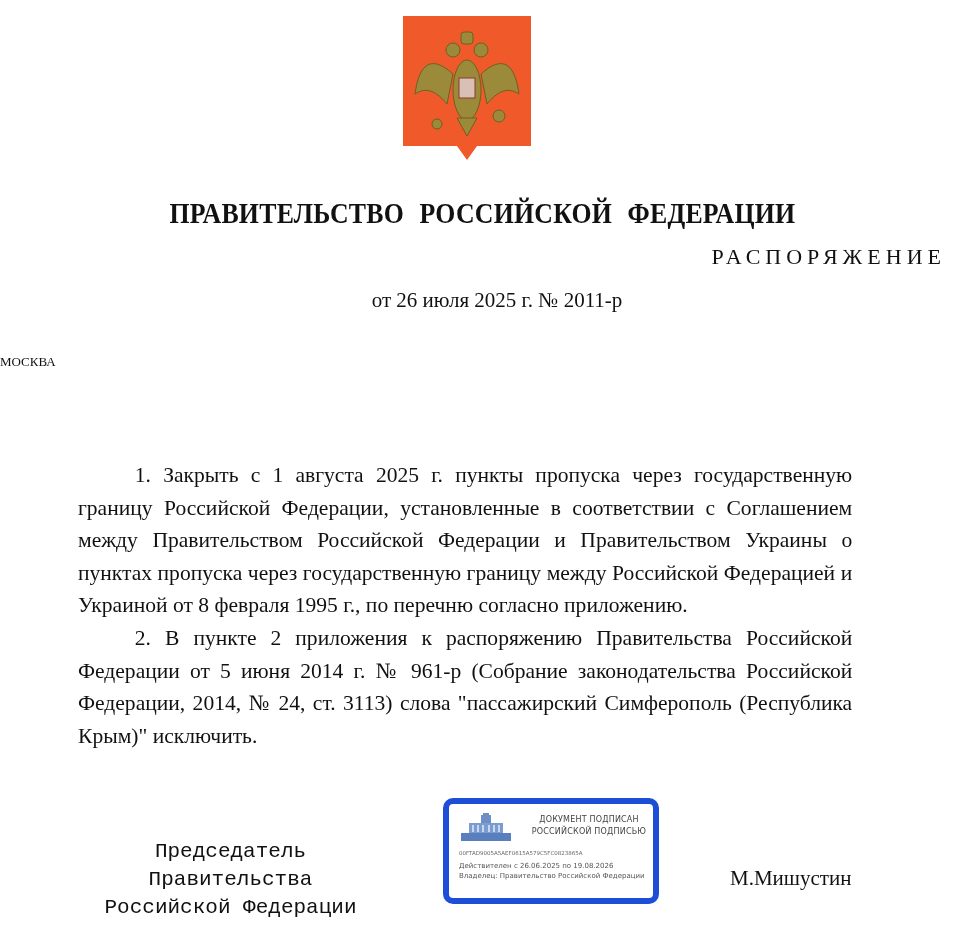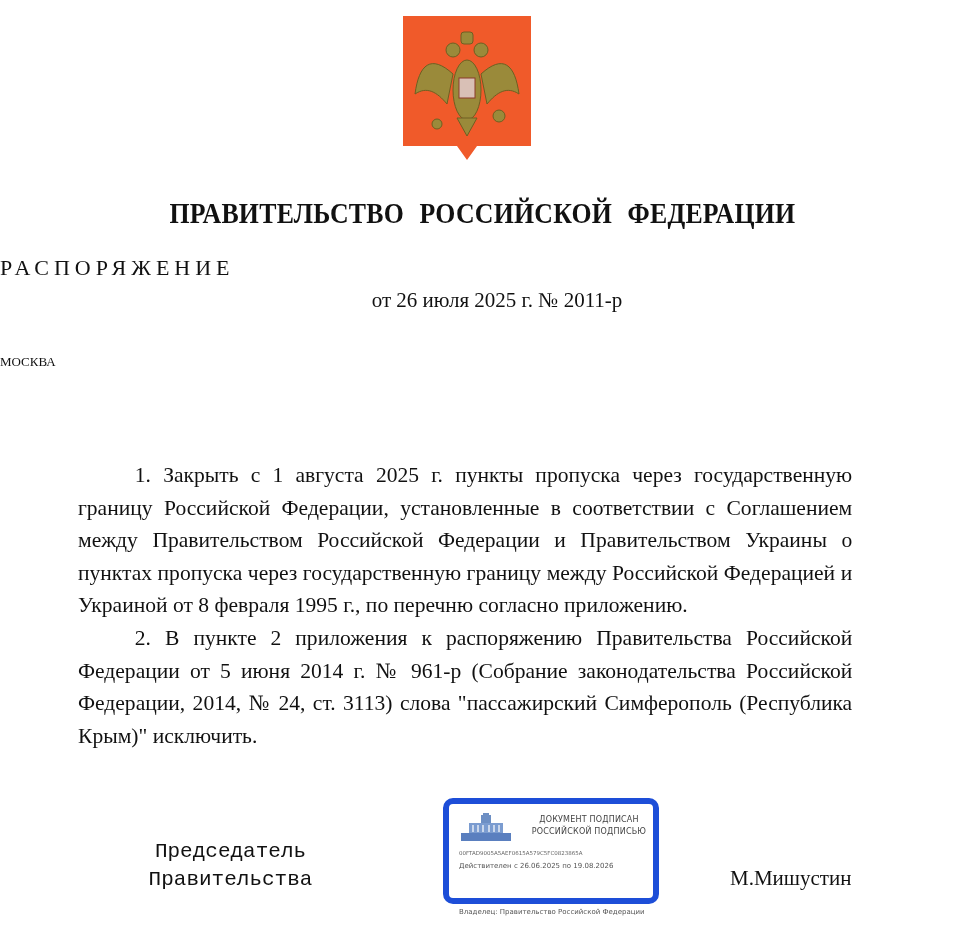--- a/index.html
+++ b/index.html
@@ -9,21 +9,21 @@
   }
   .emblem {
     position: absolute; left: 401px; top: 14px; width: 132px; height: 148px;
   }
   .title {
     position: absolute; left: 0; top: 196px; width: 968px; text-align: center;
     font-size: 30px; font-weight: bold; letter-spacing: 0.3px; word-spacing: 10px;
     transform: scaleX(0.86); transform-origin: 473px 0;
   }
   .subtitle {
-    position: absolute; left: 0; top: 255px; width: 946px; text-align: left;
+    position: absolute; left: 0; top: 244px; width: 946px; text-align: right;
     font-size: 22px; letter-spacing: 5px;
   }
   .dateline {
     position: absolute; left: 0; top: 288px; width: 946px; text-align: center;
     font-size: 21px;
     margin-left: 24px;
   }
   .city {
     position: absolute; left: 0; top: 354px; width: 946px; text-align: left;
     font-size: 13px;
@@ -46,21 +46,21 @@
     border: 6px solid #1d4ed8; border-radius: 10px; box-sizing: border-box;
     font-family: "DejaVu Sans", sans-serif; color: #444;
   }
   .stamp .bld { position: absolute; left: 12px; top: 9px; width: 50px; height: 28px; }
   .stamp .head {
     position: absolute; left: 70px; top: 10px; width: 140px; text-align: center;
     font-size: 8px; line-height: 12px; letter-spacing: 0.2px;
   }
   .stamp .cert { position: absolute; left: 10px; top: 46px; font-size: 5.5px; color: #666; }
   .stamp .valid { position: absolute; left: 10px; top: 58px; font-size: 7px; color: #555; }
-  .stamp .owner { position: absolute; left: 10px; top: 68px; width: 190px; font-size: 7px; line-height: 9px; color: #555; margin-top: 36px; }
+  .stamp .owner { position: absolute; left: 10px; top: 68px; width: 190px; font-size: 7px; line-height: 9px; color: #555; }
 </style>
 </head>
 <body>
 
 <div>
 
   <svg class="emblem" viewBox="0 0 132 148">
     <path d="M2 2 H130 V132 H76 L66 146 L56 132 H2 Z" fill="#f05a2a"></path>
     <g fill="#9a8a3a" stroke="#6e5f22" stroke-width="1">
       <ellipse cx="66" cy="76" rx="14" ry="30"></ellipse>
@@ -81,20 +81,21 @@
   <div class="dateline">от 26 июля 2025 г. № 2011-р</div>
   <div class="city">МОСКВА</div>
 
   <div class="body-text">
     <p>1. Закрыть с 1 августа 2025 г. пункты пропуска через государственную границу Российской Федерации, установленные в соответствии с Соглашением между Правительством Российской Федерации и Правительством Украины о пунктах пропуска через государственную границу между Российской Федерацией и Украиной от 8 февраля 1995 г., по перечню согласно приложению.</p>
     <p>2. В пункте 2 приложения к распоряжению Правительства Российской Федерации от 5 июня 2014 г. № 961-р (Собрание законодательства Российской Федерации, 2014, № 24, ст. 3113) слова "пассажирский Симферополь (Республика Крым)" исключить.</p>
   </div>
 
   <div class="sig-left">
     <div>Председатель Правительства</div>
+    <div>Российской Федерации</div>
   </div>
 
   <div class="stamp">
     <svg class="bld" viewBox="0 0 50 28">
       <rect x="20" y="2" width="10" height="8" fill="#6d8fc4"></rect>
       <rect x="22" y="0" width="6" height="3" fill="#6d8fc4"></rect>
       <rect x="8" y="10" width="34" height="12" fill="#7b9cd0"></rect>
       <rect x="0" y="20" width="50" height="8" fill="#5a7fbf"></rect>
       <g fill="#ffffff" opacity="0.6">
         <rect x="11" y="12" width="2" height="7"></rect>

